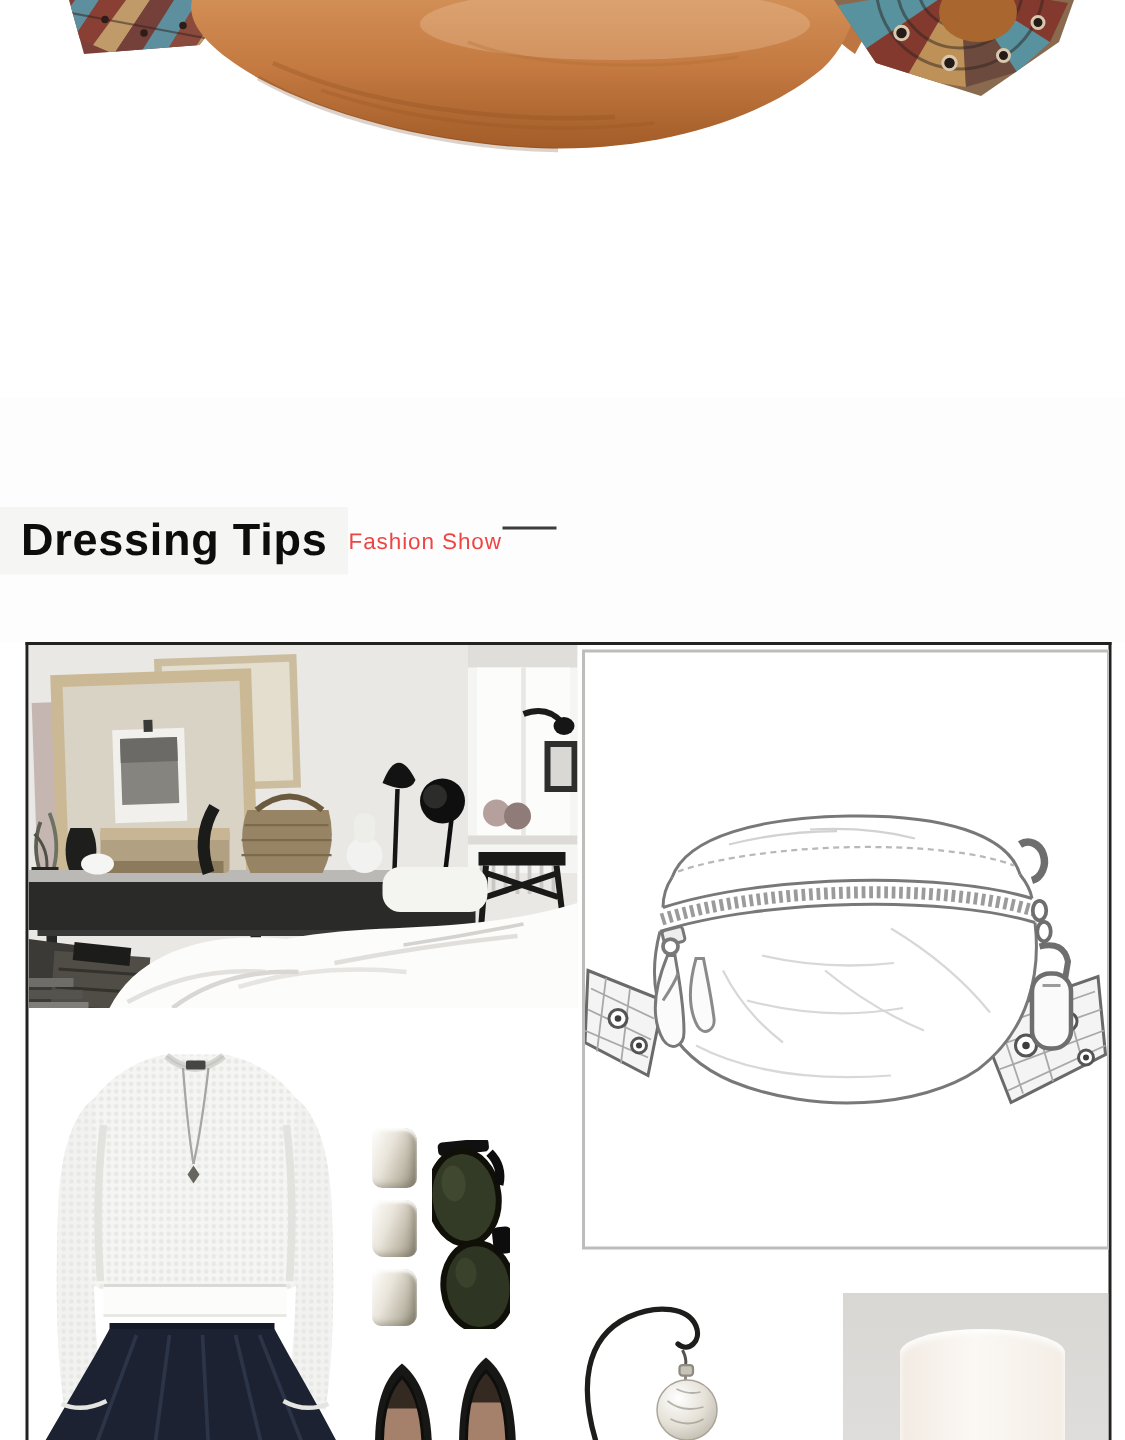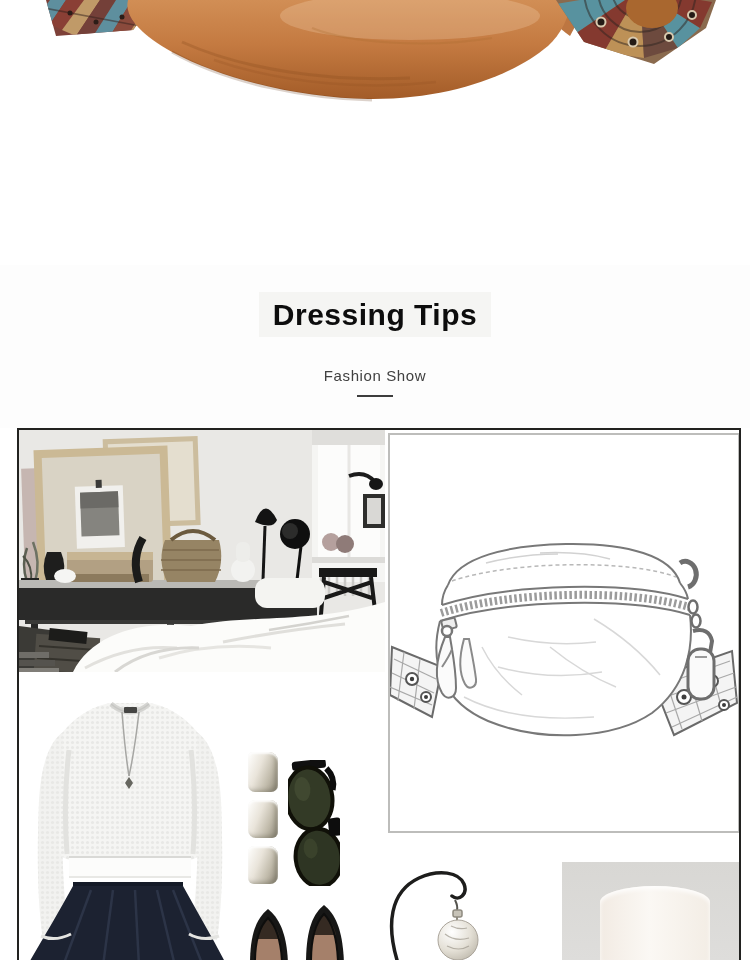--- a/index.html
+++ b/index.html
@@ -5,27 +5,27 @@
   html,body{margin:0;padding:0;}
   body{
     width:750px;height:960px;position:relative;overflow:hidden;
     background:#ffffff;font-family:"Liberation Sans", sans-serif;
   }
   .hero{position:absolute;left:0;top:0;width:750px;height:265px;background:#fff;}
   .hero svg{display:block;}
 
   .dt-section{
     position:absolute;left:0;top:265px;width:750px;height:163px;background:#fdfdfd;
-    display:flex;flex-direction:column;align-items:center;
+    display:flex;flex-direction:row;align-items:center;
   }
   .dt-title{
     margin-top:27px;background:#f5f5f3;color:#0d0d0d;
     font-size:30px;font-weight:700;padding:6px 14px;letter-spacing:0.5px;line-height:1.1;
   }
-  .dt-sub{margin-top:30px;font-size:15px;color:#404040;letter-spacing:0.6px;}
+  .dt-sub{margin-top:30px;font-size:15px;color:#ef4444;letter-spacing:0.6px;}
   .dt-divider{margin-top:11px;width:36px;height:2px;background:#3d3d3d;}
 
   .board{
     position:absolute;left:17px;top:428px;width:720px;height:532px;
     border:2px solid #222220;border-bottom:none;background:#ffffff;overflow:hidden;
   }
   .bedroom{position:absolute;left:0;top:0;width:366px;height:242px;}
   .sketch-card{
     position:absolute;left:369px;top:3px;width:348px;height:396px;
     background:#ffffff;border:2px solid #bdbdbb;

